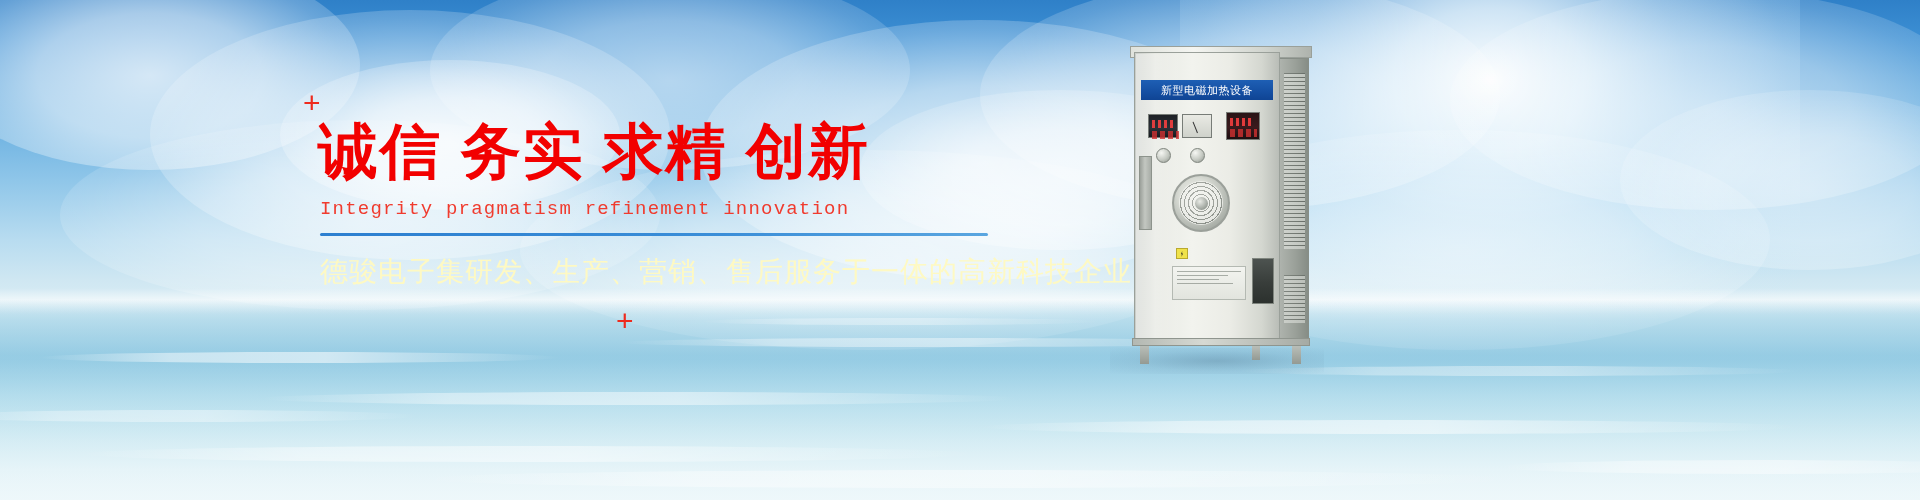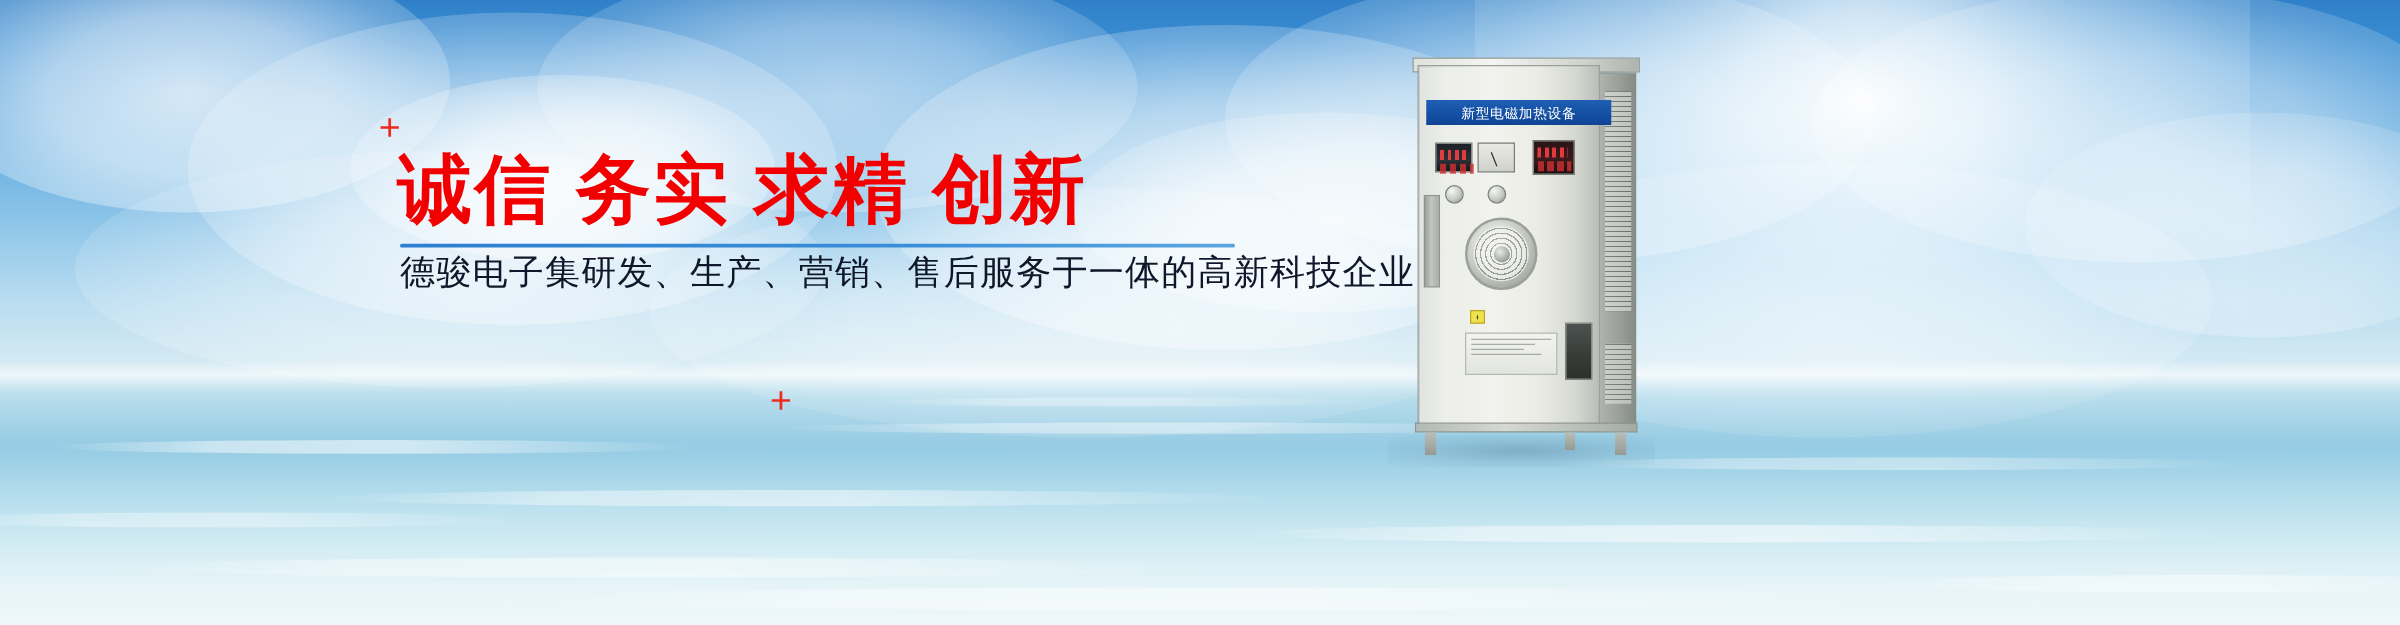--- a/index.html
+++ b/index.html
@@ -164,26 +164,26 @@
 
   .divider {
     margin: 13px 0 0 2px;
     width: 668px;
     height: 3px;
     background: linear-gradient(to right, #2c7fd0 0%, #3a8ed8 60%, #5aa6e0 100%);
     border-radius: 2px;
   }
 
   .sub-cn {
-    color: #0f172a;
+    color: #fef9c3;
     font-family: "Liberation Serif", serif;
     font-size: 28px;
     letter-spacing: 1px;
     margin: 0;
-    padding: 1px 0 0 2px;
+    padding: 17px 0 0 2px;
     white-space: nowrap;
   }
 
   .sub-en {
     color: #1a5fbd;
     font-family: "Liberation Mono", monospace;
     font-size: 16px;
     letter-spacing: 0.6px;
     line-height: 1.65;
     margin: 0;
@@ -286,21 +286,21 @@
     background: linear-gradient(to right, #dfe2dc 0%, #f4f5f1 35%, #cfd3cd 75%, #aeb3ad 100%);
     border: 1px solid #9aa09a;
     box-sizing: border-box;
   }
 
   
   .prod-label {
     position: absolute;
     left: 21px;
     top: 28px;
-    width: 148px;
+    width: 132px;
     height: 20px;
     background: linear-gradient(to bottom, #1e5fb4 0%, #1550a4 55%, #0f4494 100%);
     color: #ffffff;
     font-family: "Liberation Sans", sans-serif;
     font-size: 11px;
     letter-spacing: 0.5px;
     display: flex;
     align-items: center;
     justify-content: center;
     white-space: nowrap;
@@ -525,20 +525,21 @@
   <div class="streak s9"></div>
   <div class="streak s10"></div>
 
   <div class="plus plus-top">+</div>
   <div class="plus plus-bottom">+</div>
 
   <div class="text-block">
 
     <h1 class="headline">诚信 务实 求精 创新</h1>
 
+    <p class="tagline-en">Integrity  pragmatism  refinement  innovation</p>
 
     <div class="divider"></div>
 
     <p class="sub-cn">德骏电子集研发、生产、营销、售后服务于一体的高新科技企业</p>
 
 
   </div>
 
   <div class="product">
     <div class="prod-shadow"></div>

